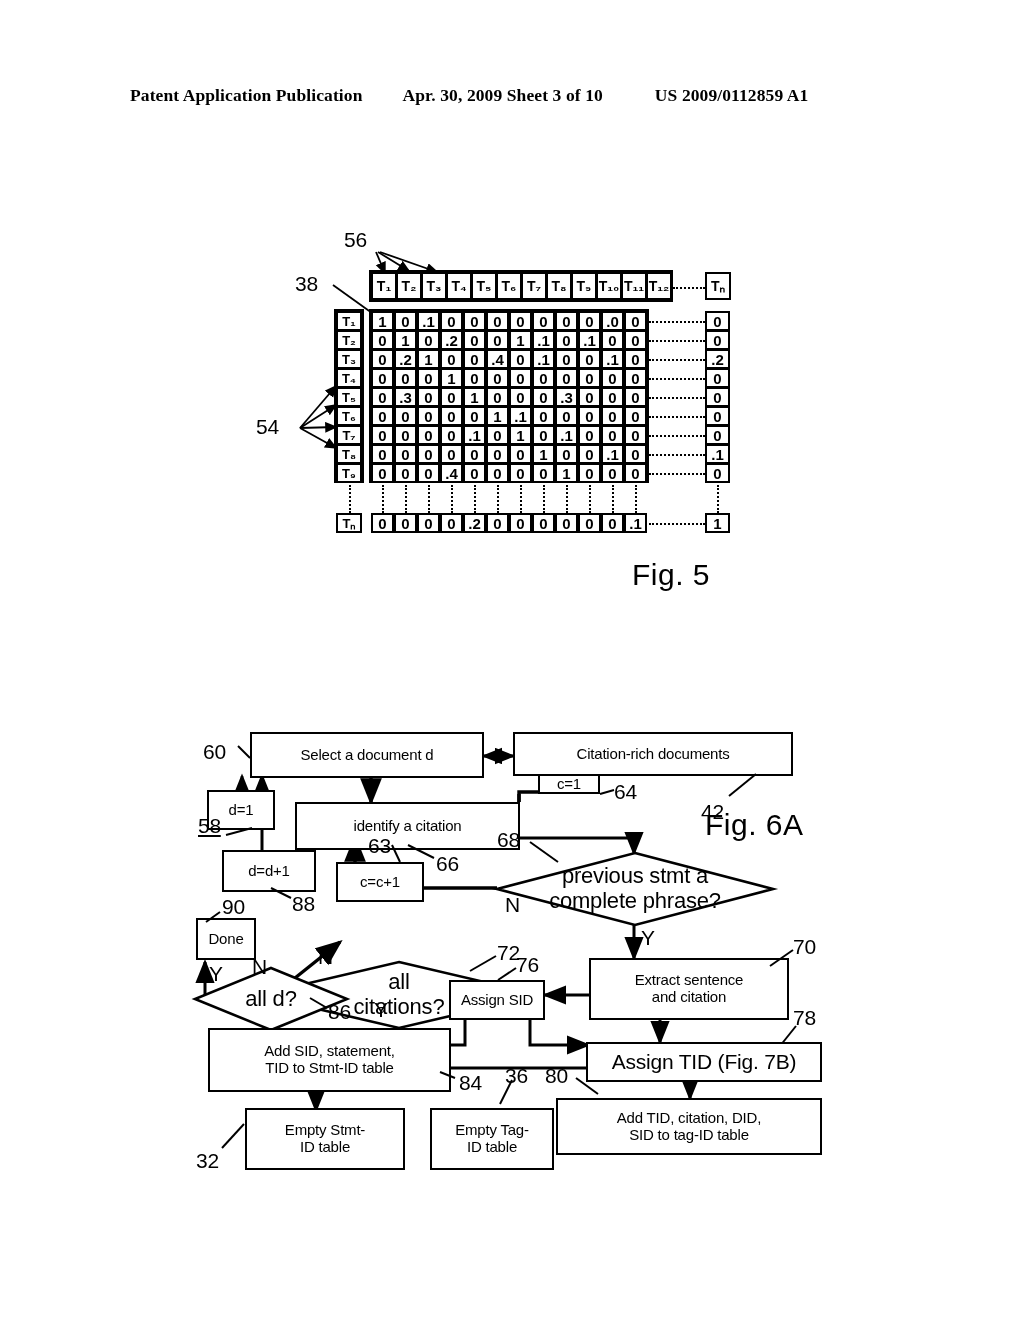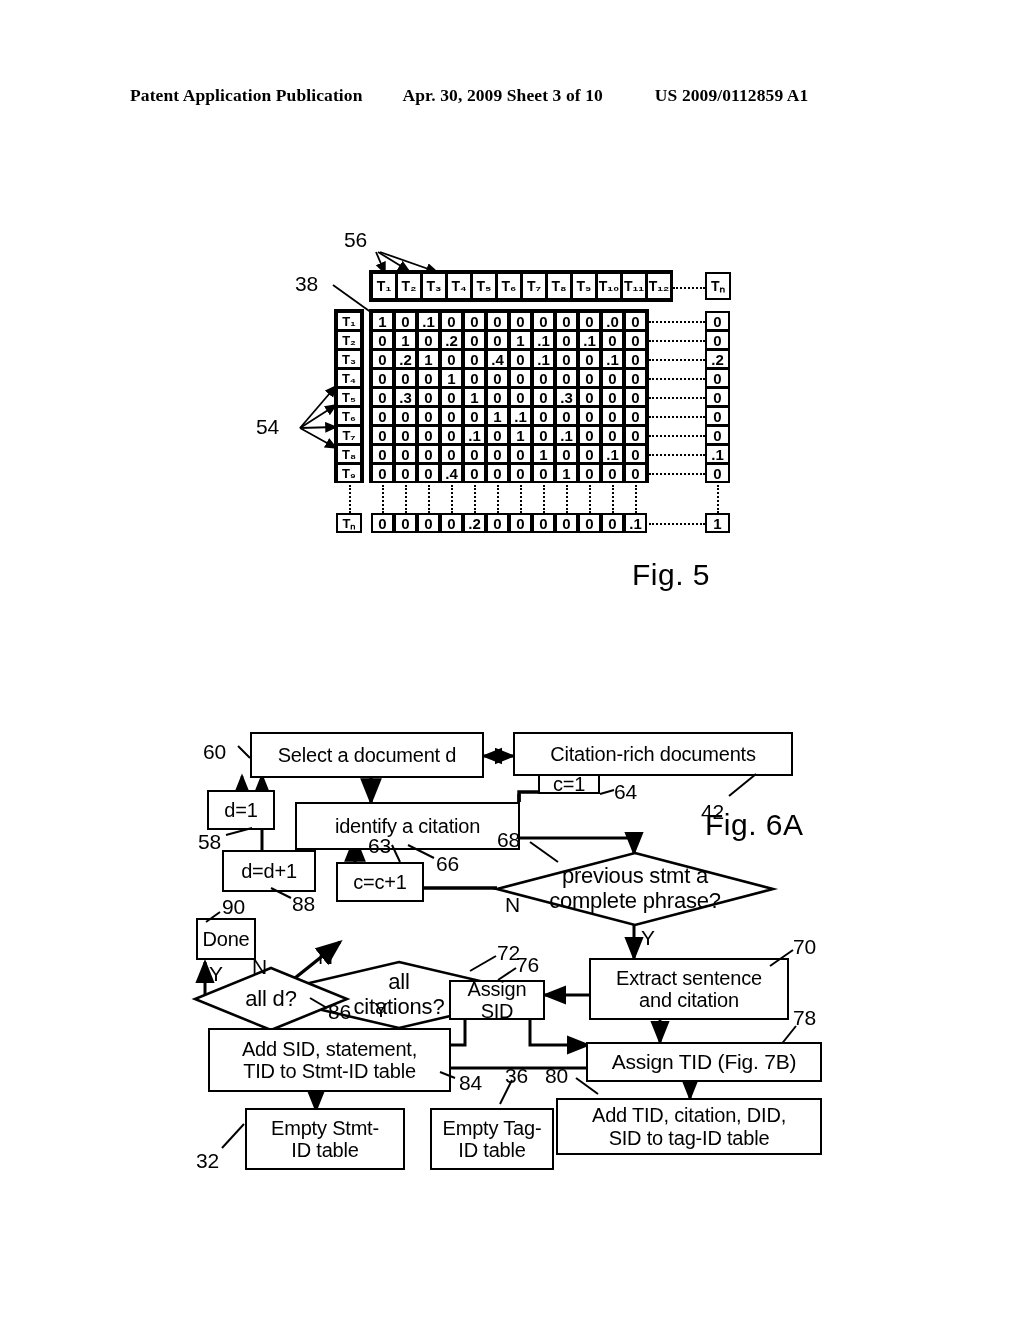--- a/index.html
+++ b/index.html
@@ -111,21 +111,21 @@
   .fbox {
     position: absolute;
     border: 2.5px solid #000;
     background: #fff;
     box-sizing: border-box;
     display: flex;
     align-items: center;
     justify-content: center;
     text-align: center;
     font-family: "Liberation Sans", sans-serif;
-    font-size: 20px;
+    font-size: 15px;
     line-height: 1.12;
     padding: 1px 4px;
     letter-spacing: -0.2px;
   }
   .fbox.small { font-size: 21px; }
 
   .diamond-wrap { position: absolute; }
   .diamond-wrap svg { display: block; overflow: visible; }
   .diamond-text {
     position: absolute;
@@ -474,21 +474,21 @@
     <path d="M238,56 L250,68" stroke="#000" stroke-width="2" fill="none"></path>
   </svg>
 
   <div class="fbox" style="left:513px; top:42px; width:280px; height:44px;">Citation-rich documents</div>
   <div class="refnum" style="left:701px; top:110px;">42</div>
   <svg class="leadsvg" style="left:0; top:0; width:1024px; height:520px;">
     <path d="M729,106 L756,84" stroke="#000" stroke-width="2" fill="none"></path>
   </svg>
 
   <div class="fbox" style="left:207px; top:100px; width:68px; height:40px;">d=1</div>
-  <div class="refnum" style="left:198px; top:140px;">58</div>
+  <div class="refnum" style="left:198px; top:124px;text-decoration:underline;">58</div>
   <svg class="leadsvg" style="left:0; top:0; width:1024px; height:520px;">
     <path d="M226,145 L252,138" stroke="#000" stroke-width="2" fill="none"></path>
   </svg>
 
   <div class="fbox" style="left:295px; top:112px; width:225px; height:48px;">identify a citation</div>
   <div class="refnum" style="left:436px; top:162px;">66</div>
   <svg class="leadsvg" style="left:0; top:0; width:1024px; height:520px;">
     <path d="M434,168 L408,155" stroke="#000" stroke-width="2" fill="none"></path>
   </svg>
 

